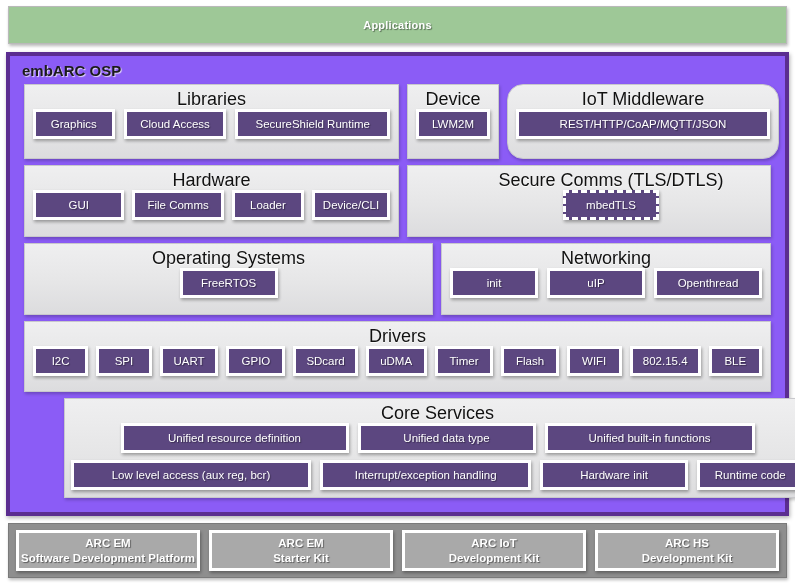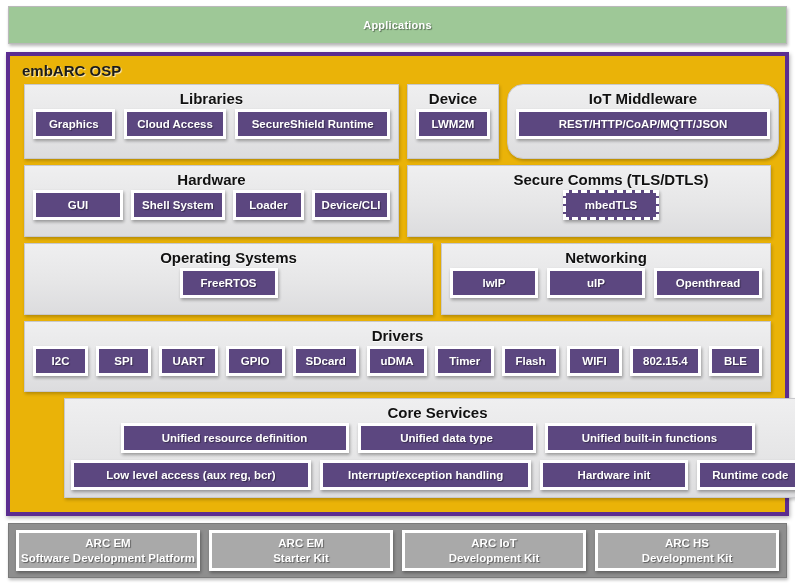--- a/index.html
+++ b/index.html
@@ -21,21 +21,21 @@
     box-sizing:border-box;
   }
   .apps-label{
     color:#ffffff;font-size:11px;font-weight:bold;letter-spacing:.2px;
     text-shadow:1px 1px 1px rgba(0,0,0,.45);
   }
 
   
   .osp{
     position:absolute;left:6px;top:52px;width:783px;height:464px;
-    background:#eab308;
+    background:#8b5cf6;
     border:4px solid #5b2d90;
     box-sizing:border-box;
     box-shadow:1px 2px 4px rgba(0,0,0,.3);
     padding:0;
   }
   .osp-title{
     position:absolute;left:12px;top:6px;
     font-size:15px;font-weight:bold;color:#1b1b1b;
     text-shadow:1px 1px 1px rgba(255,255,255,.75);
   }
@@ -48,36 +48,36 @@
   .panel{
     background:linear-gradient(180deg,#efeff0 0%,#e6e6e7 55%,#dcdcde 100%);
     border:1px solid #c8c8cc;
     box-shadow:1px 2px 3px rgba(0,0,0,.22);
     box-sizing:border-box;
     position:relative;
     display:flex;flex-direction:column;align-items:center;
     padding-top:4px;
   }
   .panel-title{
-    font-size:15px;font-weight:bold;color:#111;
+    font-size:18px;font-weight:normal;color:#111;
     line-height:20px;
     text-shadow:0 1px 0 rgba(255,255,255,.8);
     white-space:nowrap;
   }
   .chips{
     display:flex;flex-direction:row;align-items:center;justify-content:center;
     gap:9px;width:100%;box-sizing:border-box;padding:0 8px;
     flex-wrap:nowrap;
   }
   .chips.tight{gap:8px;}
   .chip{
     background:#5c4780;
     border:3px solid #ffffff;
     color:#ffffff;
-    font-size:11.5px;font-weight:bold;
+    font-size:11.5px;font-weight:normal;
     display:flex;align-items:center;justify-content:center;
     box-sizing:border-box;
     height:30px;
     box-shadow:1px 2px 3px rgba(0,0,0,.33);
     white-space:nowrap;
     padding:0 10px;
     text-shadow:1px 1px 1px rgba(0,0,0,.4);
   }
   .chip.dashed{border:3px dashed #ffffff;}
 
@@ -167,21 +167,21 @@
             <div class="chip" style="width:254px">REST/HTTP/CoAP/MQTT/JSON</div>
           </div>
         </div>
       </div>
 
       <div class="row r2">
         <div class="panel p-util">
           <div class="panel-title">Hardware</div>
           <div class="chips tight">
             <div class="chip" style="width:94px">GUI</div>
-            <div class="chip" style="width:94px">Shell System</div>
+            <div class="chip" style="width:94px">File Comms</div>
             <div class="chip" style="width:74px">Loader</div>
             <div class="chip" style="width:78px">Device/CLI</div>
           </div>
         </div>
         <div class="panel p-sec">
           <div class="panel-title">Secure Comms  (TLS/DTLS)</div>
           <div class="chips">
             <div class="chip dashed" style="width:96px">mbedTLS</div>
           </div>
         </div>
@@ -190,21 +190,21 @@
       <div class="row r3">
         <div class="panel p-os">
           <div class="panel-title">Operating Systems</div>
           <div class="chips">
             <div class="chip" style="width:98px">FreeRTOS</div>
           </div>
         </div>
         <div class="panel p-net">
           <div class="panel-title">Networking</div>
           <div class="chips">
-            <div class="chip" style="width:88px">lwIP</div>
+            <div class="chip" style="width:88px">init</div>
             <div class="chip" style="width:98px">uIP</div>
             <div class="chip" style="width:108px">Openthread</div>
           </div>
         </div>
       </div>
 
       <div class="row r4">
         <div class="panel p-drv">
           <div class="panel-title">Drivers</div>
           <div class="chips tight">

